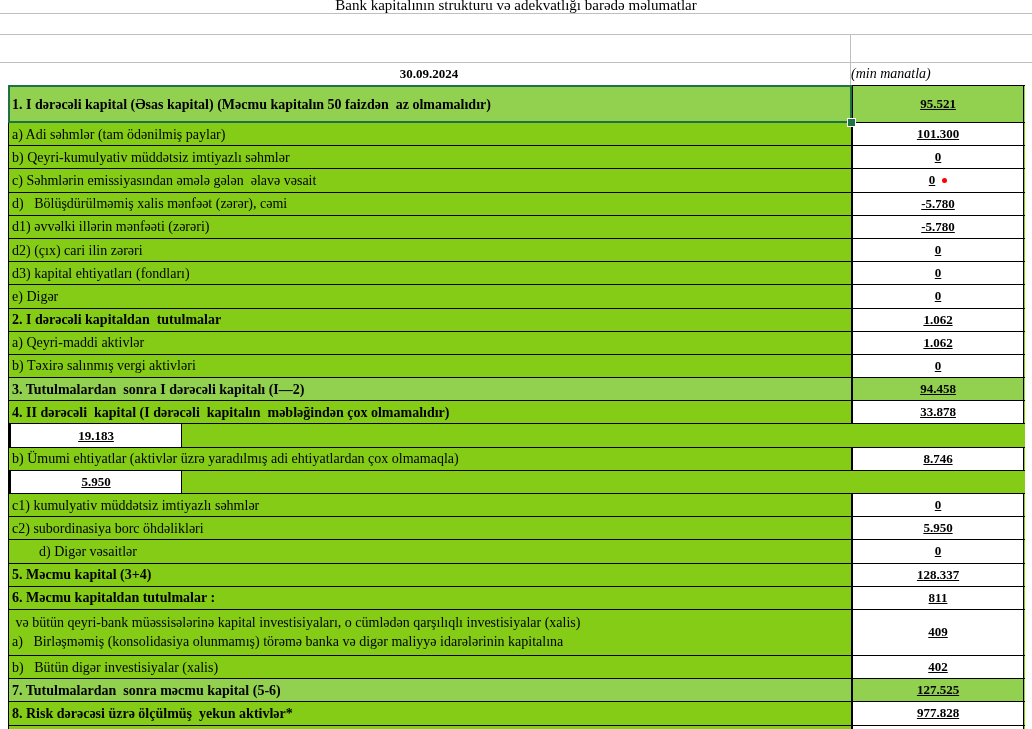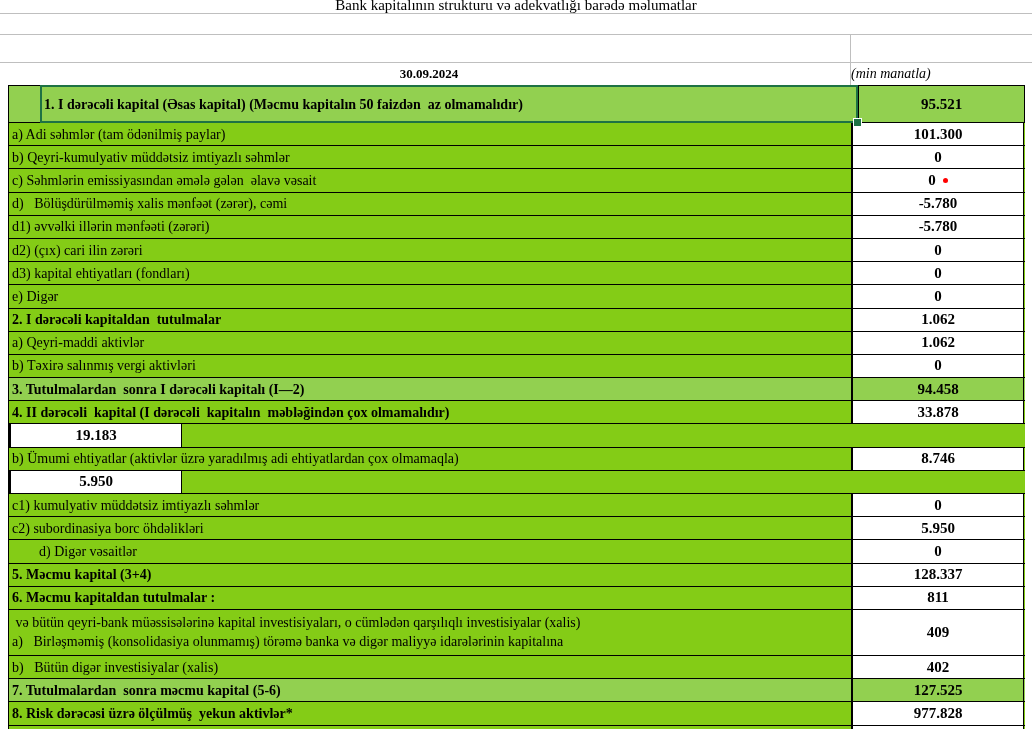--- a/index.html
+++ b/index.html
@@ -16,30 +16,30 @@
   .empty-row-b{height:28px;border-bottom:1px solid #BFBFBF;box-sizing:border-box;display:flex;padding-left:8px;}
   .empty-row-b .cell-l{width:842px;}
   .empty-row-b .cell-r{width:174px;border-left:1px solid #BFBFBF;box-sizing:border-box;}
   .header-row{height:22px;box-sizing:border-box;display:flex;padding-left:8px;}
   .header-row .cell-l{width:842px;display:flex;align-items:center;justify-content:center;font-weight:bold;font-size:13px;}
   .header-row .cell-r{width:174px;border-left:1px solid #BFBFBF;box-sizing:border-box;display:flex;align-items:center;justify-content:flex-start;font-style:italic;font-size:14px;padding-right:4px;}
 
   
   .rows{position:absolute;left:8px;top:85px;width:1016px;border-top:1px solid #000;border-left:1px solid #000;background:#fff;}
   .row{display:flex;box-sizing:border-box;border-bottom:1px solid #000;height:23.2px;background:#84cc16;}
-  .row.first{height:37px;padding-left:32px;}
+  .row.first{height:37px;}
   .row.tall{height:46px;}
   .row.partial{height:4px;border-bottom:none;overflow:hidden;}
   .row.green{background:#92D050;}
   .row.bold .lbl{font-weight:bold;}
   .lbl{position:relative;width:842px;box-sizing:border-box;display:flex;align-items:center;padding-left:3px;font-size:14px;white-space:pre-wrap;line-height:17px;}
   .lbl.indent{padding-left:30px;}
   .tall .lbl{flex-direction:column;align-items:flex-start;justify-content:center;line-height:19px;}
   .tall .lbl span{display:block;}
-  .val{width:173px;box-sizing:border-box;border-left:2px solid #000;border-right:1px solid #000;display:flex;align-items:center;justify-content:center;font-weight:bold;font-size:15px;}
+  .val{width:173px;box-sizing:border-box;border-left:2px solid #000;border-right:1px solid #000;display:flex;align-items:center;justify-content:center;font-weight:bold;font-size:13px;text-decoration:underline;}
   .row.green .val{background:#92D050;}
   .row:not(.green) .val{background:#fff;}
 
   
   .sel{position:absolute;left:-1px;top:-1px;right:-1px;bottom:-1px;border:2px solid #1E7244;z-index:3;pointer-events:none;}
   .handle{position:absolute;right:-5px;bottom:-5px;width:7px;height:7px;background:#1E7244;border:1px solid #fff;z-index:4;}
 
   
   .dot{display:inline-block;width:5px;height:5px;border-radius:50%;background:#FF0000;margin-left:7px;}
 </style>

